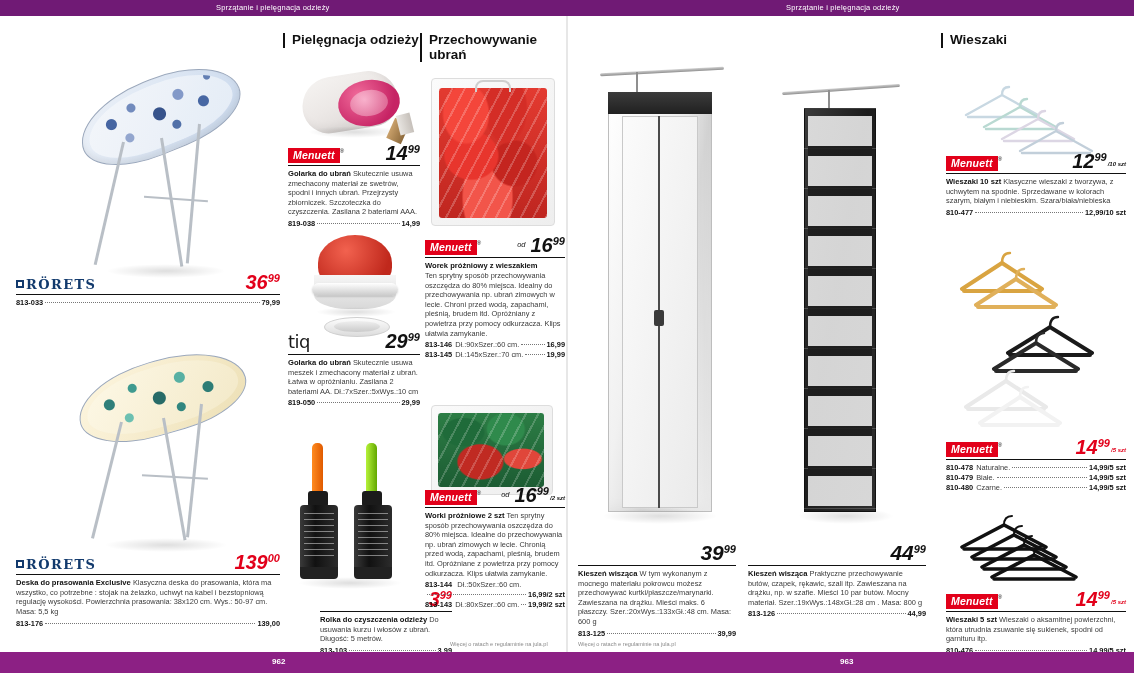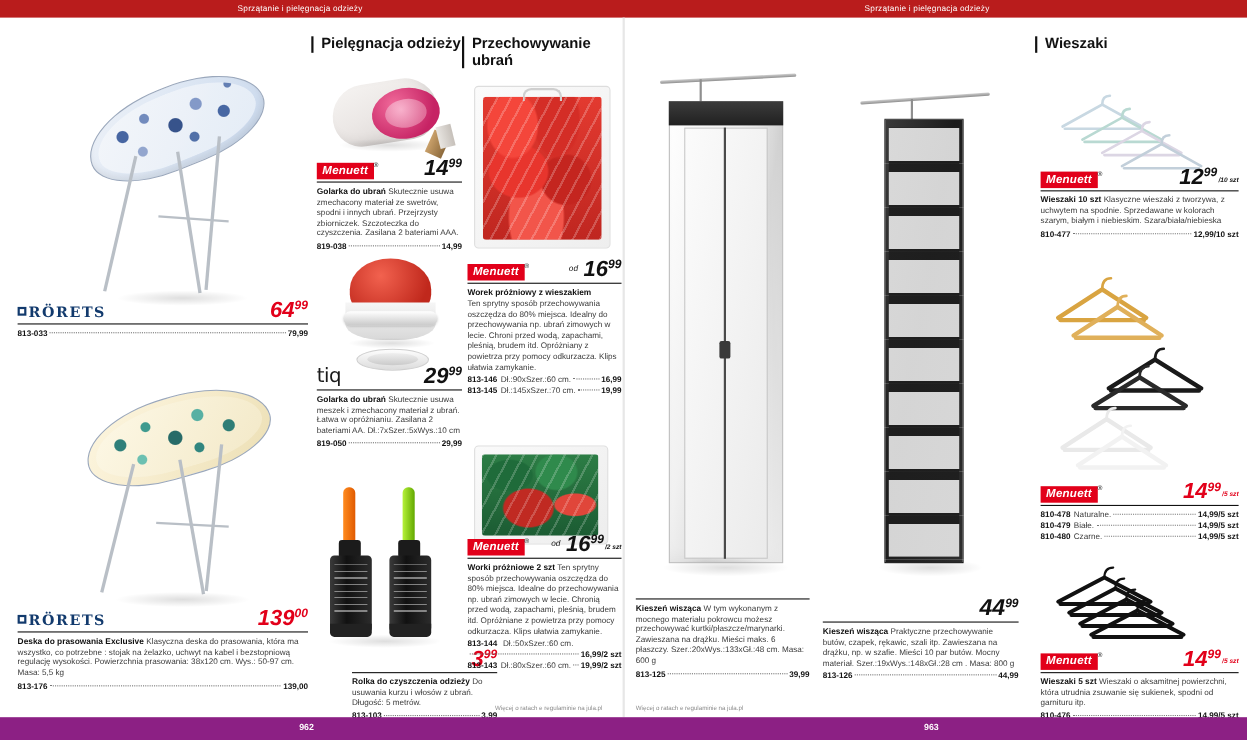--- a/index.html
+++ b/index.html
@@ -11,21 +11,21 @@
   }
   .page {
     position: relative;
     width: 1134px; height: 673px;
     background: #ffffff;
   }
   
   .topbar {
     position: absolute; left: 0; top: 0;
     width: 1134px; height: 16px;
-    background: #b91c1c;
+    background: #701a75;
   }
   .topbar .ttl {
     position: absolute; top: 3px;
     font-size: 7.5px; color: #ffffff;
     letter-spacing: .2px; white-space: nowrap;
   }
   .topbar .ttl.l { left: 216px; }
   .topbar .ttl.r { left: 786px; }
   .botbar {
     position: absolute; left: 0; top: 652px;
@@ -159,21 +159,21 @@
       <div class="leg" style="left:96px; top:140px; width:64px; height:2px; transform:rotate(4deg);"></div>
       <div class="shadow-el" style="left:58px; top:206px; width:120px; height:14px;"></div>
     </div>
 
     <div class="block" style="left:8px; top:232px; width:264px;">
       <div style="display:flex; align-items:flex-end; justify-content:space-between;">
         <div class="brand-rorets">
           <span class="sq"></span><span>RÖRETS</span>
         </div>
         <div class="price red">
-          <span class="int">64</span><span class="cent">99</span>
+          <span class="int">36</span><span class="cent">99</span>
         </div>
       </div>
       <div class="hr-rule" style="margin:2px 0 3px 0;"></div>
       <div class="codeline">
         <span class="c">813-033</span>
         <span class="dots"></span>
         <span class="p">79,99</span>
       </div>
     </div>
 
@@ -267,21 +267,21 @@
       <div style="position:absolute; left:18px; top:52px; width:86px; height:13px; border-radius:7px;
             background:linear-gradient(#ffffff,#c9c9c9); box-shadow:0 1px 2px rgba(0,0,0,.15);"></div>
       <div class="shadow-el" style="left:22px; top:76px; width:80px; height:10px;"></div>
       <div style="position:absolute; left:30px; top:86px; width:66px; height:20px; border-radius:50%;
             background:linear-gradient(#fdfdfd,#dcdcdc); border:1px solid #cfcfcf;"></div>
       <div style="position:absolute; left:40px; top:90px; width:46px; height:11px; border-radius:50%;
             background:linear-gradient(#efefef,#cacaca);"></div>
     </div>
 
     <div class="block" style="left:0px; top:298px; width:132px;">
-      <div style="display:flex; align-items:center; justify-content:space-between;">
+      <div style="display:flex; align-items:flex-start; justify-content:space-between;">
         <div class="brand-tiq">tiq</div>
         <div class="price">
           <span class="int">29</span><span class="cent">99</span>
         </div>
       </div>
       <div class="hr-rule" style="margin:2px 0 3px 0;"></div>
       <div class="pdesc" style="margin-bottom:2px;">
         <span class="pname">Golarka do ubrań</span>
         <span>Skutecznie usuwa meszek i zmechacony materiał z ubrań. Łatwa w opróżnianiu. Zasilana 2 bateriami AA. Dł.:7xSzer.:5xWys.:10 cm</span>
       </div>
@@ -433,20 +433,25 @@
       <div style="position:absolute; left:20px; top:32px; width:104px; height:22px;
             background:linear-gradient(#3c3c3c,#202020);"></div>
       <div style="position:absolute; left:34px; top:56px; width:76px; height:392px;
             border:1px solid #c9c9c9; background:linear-gradient(100deg,#fbfbfb,#ebebeb);"></div>
       <div style="position:absolute; left:70px; top:56px; width:2px; height:392px; background:#4a4a4a;"></div>
       <div style="position:absolute; left:66px; top:250px; width:10px; height:16px; background:#3a3a3a; border-radius:2px;"></div>
       <div class="shadow-el" style="left:14px; top:448px; width:116px; height:16px;"></div>
     </div>
 
     <div class="block" style="left:0px; top:482px; width:158px;">
+      <div style="display:flex; align-items:flex-end; justify-content:flex-end;">
+        <div class="price big">
+          <span class="int">39</span><span class="cent">99</span>
+        </div>
+      </div>
       <div class="hr-rule" style="margin:2px 0 3px 0;"></div>
       <div class="pdesc" style="margin-bottom:2px;">
         <span class="pname">Kieszeń wisząca</span>
         <span>W tym wykonanym z mocnego materiału pokrowcu możesz przechowywać kurtki/płaszcze/marynarki. Zawieszana na drążku. Mieści maks. 6 płaszczy. Szer.:20xWys.:133xGł.:48 cm. Masa: 600 g</span>
       </div>
       <div class="codeline">
         <span class="c">813-125</span>
         <span class="dots"></span>
         <span class="p">39,99</span>
       </div>

